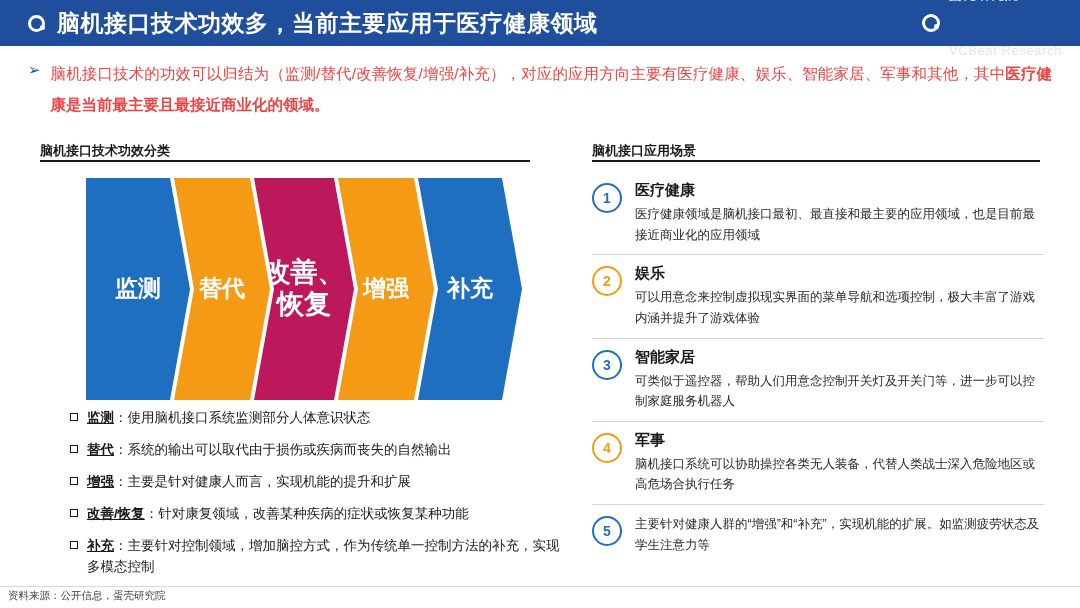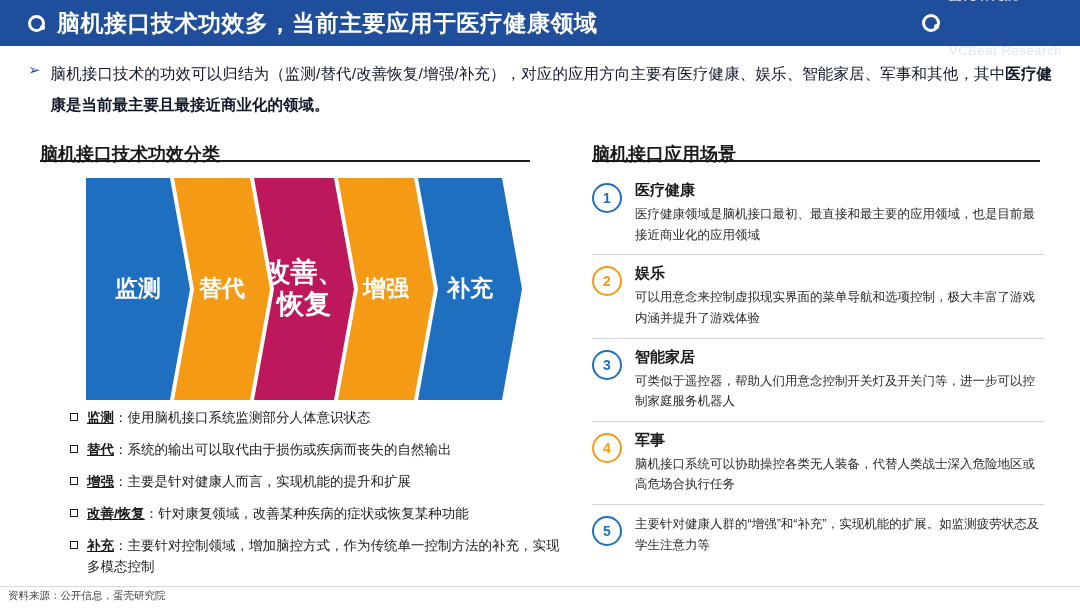--- a/index.html
+++ b/index.html
@@ -47,27 +47,27 @@
   .brand-cn { color: #fff; font-size: 13px; font-weight: bold; letter-spacing: 1px; }
   .brand-en { color: #dfe7f3; font-size: 13px; letter-spacing: 0.6px; }
 
   
   .intro {
     position: absolute; top: 58px; left: 28px; width: 1024px;
     display: flex;
   }
   .intro-arrow { color: #1f4e9c; font-size: 15px; margin-right: 10px; padding-top: 3px; }
   .intro-text {
-    font-size: 15.5px; color: #0f172a; line-height: 2.0; text-align: justify;
+    font-size: 15.5px; color: #ef4444; line-height: 2.0; text-align: justify;
   }
   .intro-text .bold { font-weight: bold; }
 
   
   .col-head {
-    position: absolute; font-size: 18px; font-weight: bold; color: #1a1a1a; text-align: right;
+    position: absolute; font-size: 13px; font-weight: bold; color: #1a1a1a; text-align: right;
   }
   .col-rule {
     position: absolute; height: 2px; background: #1a1a1a;
   }
   #left-head { left: 40px; top: 142px; }
   #left-rule { left: 40px; top: 160px; width: 490px; }
   #right-head { left: 592px; top: 142px; }
   #right-rule { left: 592px; top: 160px; width: 448px; }
 
   

